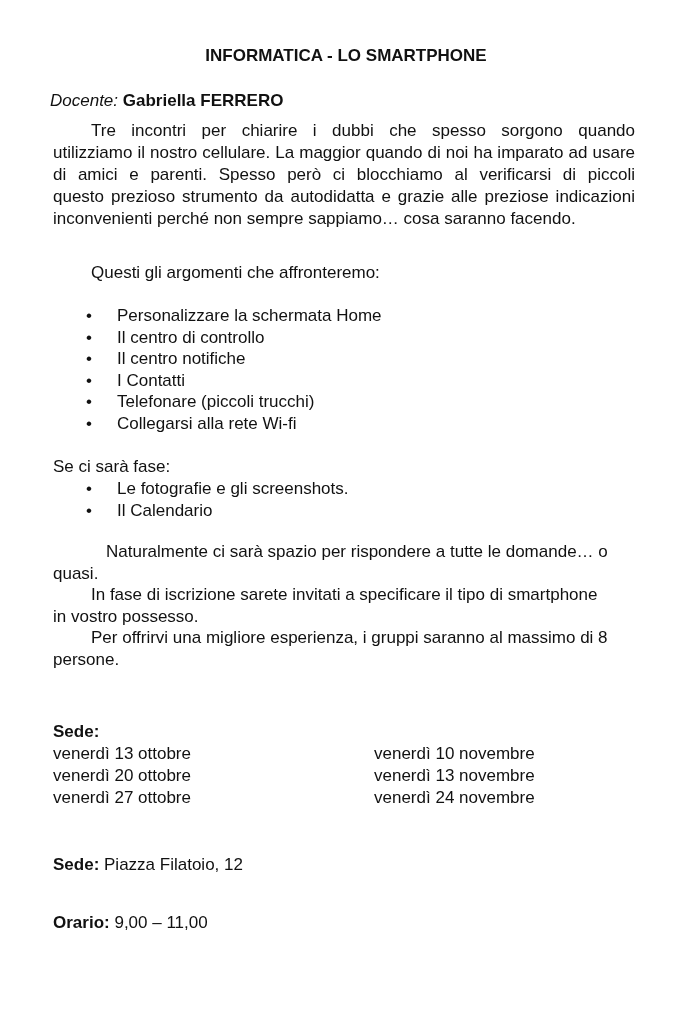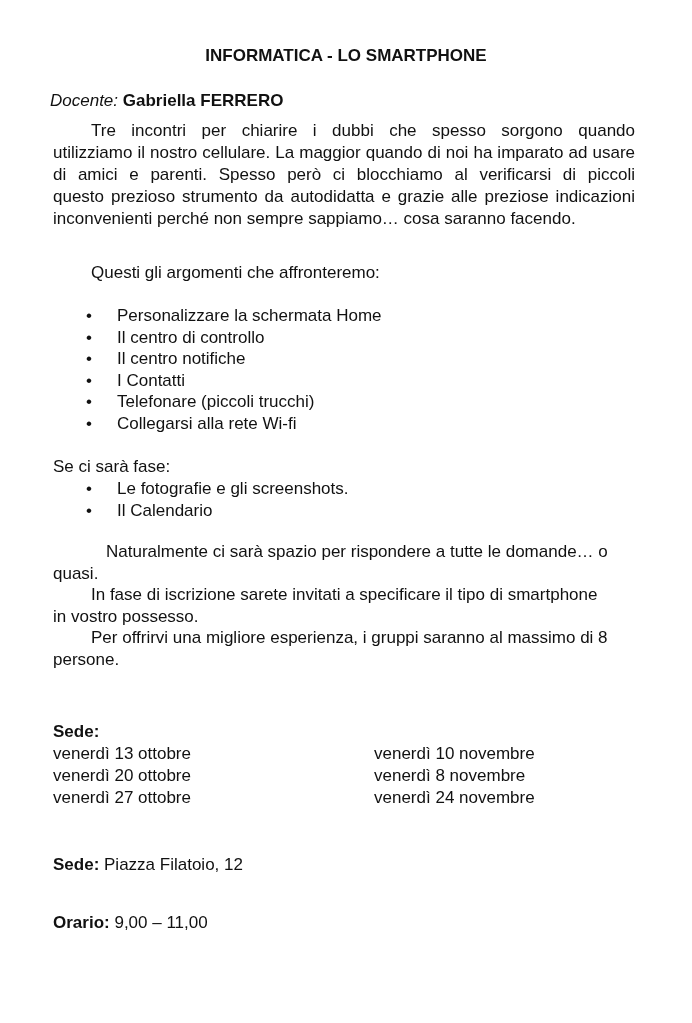--- a/index.html
+++ b/index.html
@@ -148,21 +148,21 @@
   <div class="abs" style="left:53px; top:649px;">persone.</div>
 
   <div class="abs bold" style="left:53px; top:721px;">Sede:</div>
   <ul class="dates-col" style="left:53px; top:743px;">
     <li>venerdì 13 ottobre</li>
     <li>venerdì 20 ottobre</li>
     <li>venerdì 27 ottobre</li>
   </ul>
   <ul class="dates-col" style="left:374px; top:743px;">
     <li>venerdì 10 novembre</li>
-    <li>venerdì 8 novembre</li>
+    <li>venerdì 13 novembre</li>
     <li>venerdì 24 novembre</li>
   </ul>
 
   <div class="abs" style="left:53px; top:854px;">
     <span class="bold">Sede:</span>
     <span>Piazza Filatoio, 12</span>
   </div>
   <div class="abs" style="left:53px; top:876px;margin-top:36px;">
     <span class="bold">Orario:</span>
     <span>9,00 – 11,00</span>

